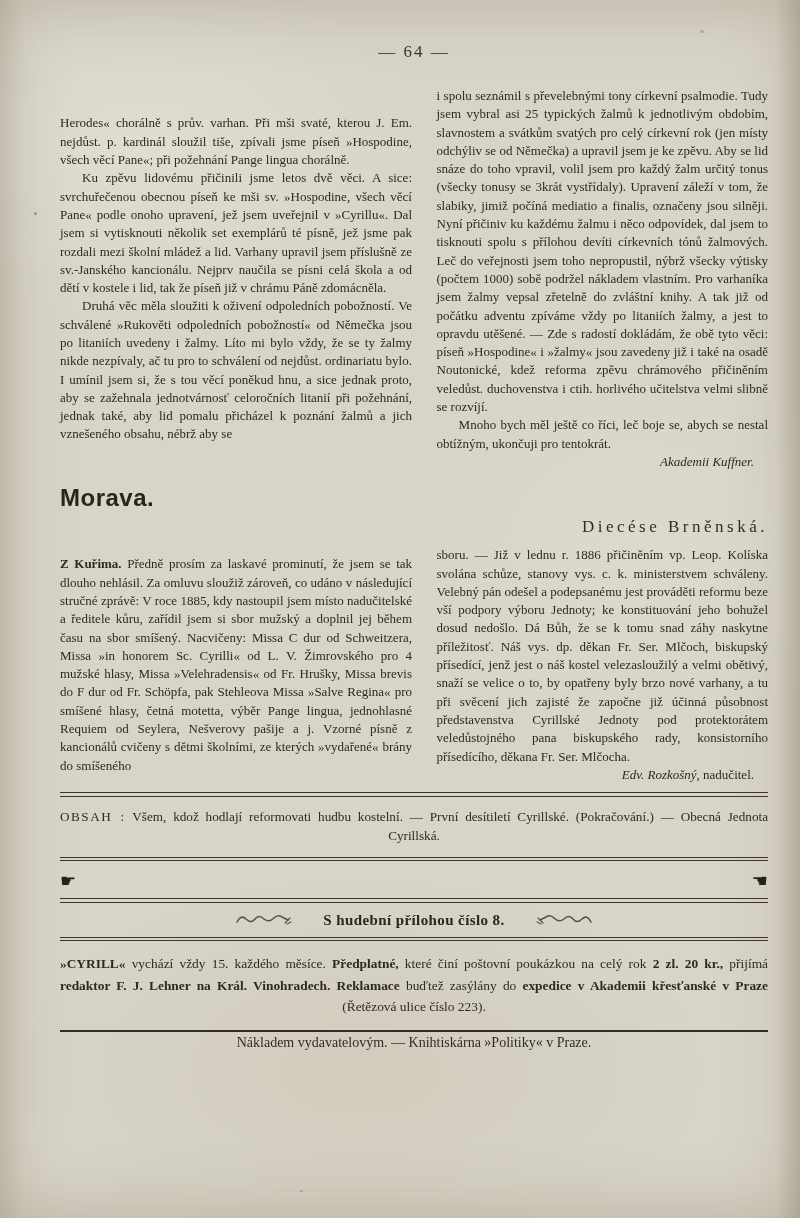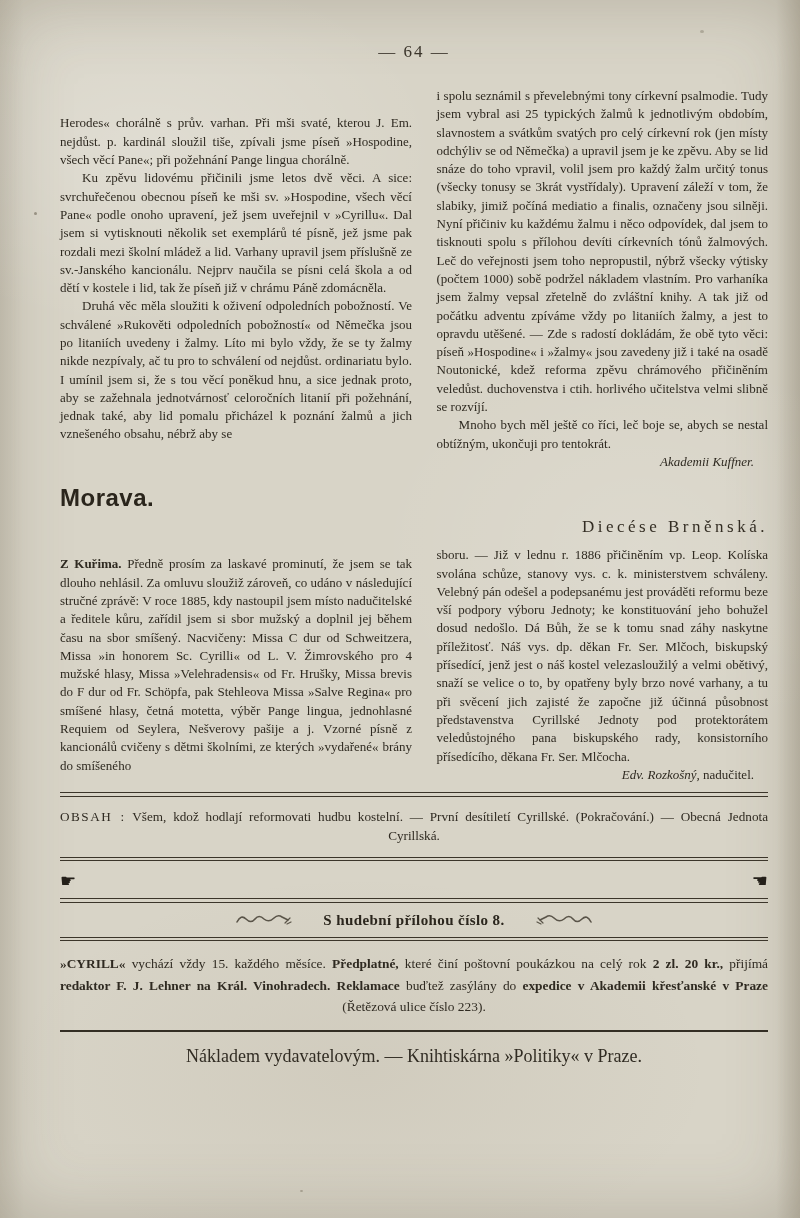--- a/index.html
+++ b/index.html
@@ -86,22 +86,22 @@
   .supplement .sup-text{font-weight:bold;letter-spacing:0.4px;color:#2b261d;}
   .flourish{flex:0 0 auto;opacity:0.8;}
   .flourish.mirrored{transform:scaleX(-1);}
   .subscription{
     margin:12px 0 12px 0;
     font-size:13.4px;line-height:21.5px;
     text-align:justify;text-align-last:center;
     color:#2f2a21;
   }
   .imprint{
-    margin:14px 0 0 0;
-    text-align:center;font-size:18px;color:#312c23;
+    margin:3px 0 0 0;
+    text-align:center;font-size:14px;color:#312c23;
   }
   .speck{position:absolute;border-radius:50%;background:#5a5140;opacity:0.5;}
   .speck.s1{left:34px;top:212px;width:3px;height:3px;}
   .speck.s2{left:700px;top:30px;width:4px;height:3px;opacity:0.3;}
   .speck.s3{left:300px;top:1190px;width:3px;height:2px;opacity:0.35;}
 </style>
 </head>
 <body>
 
 <div class="page">

